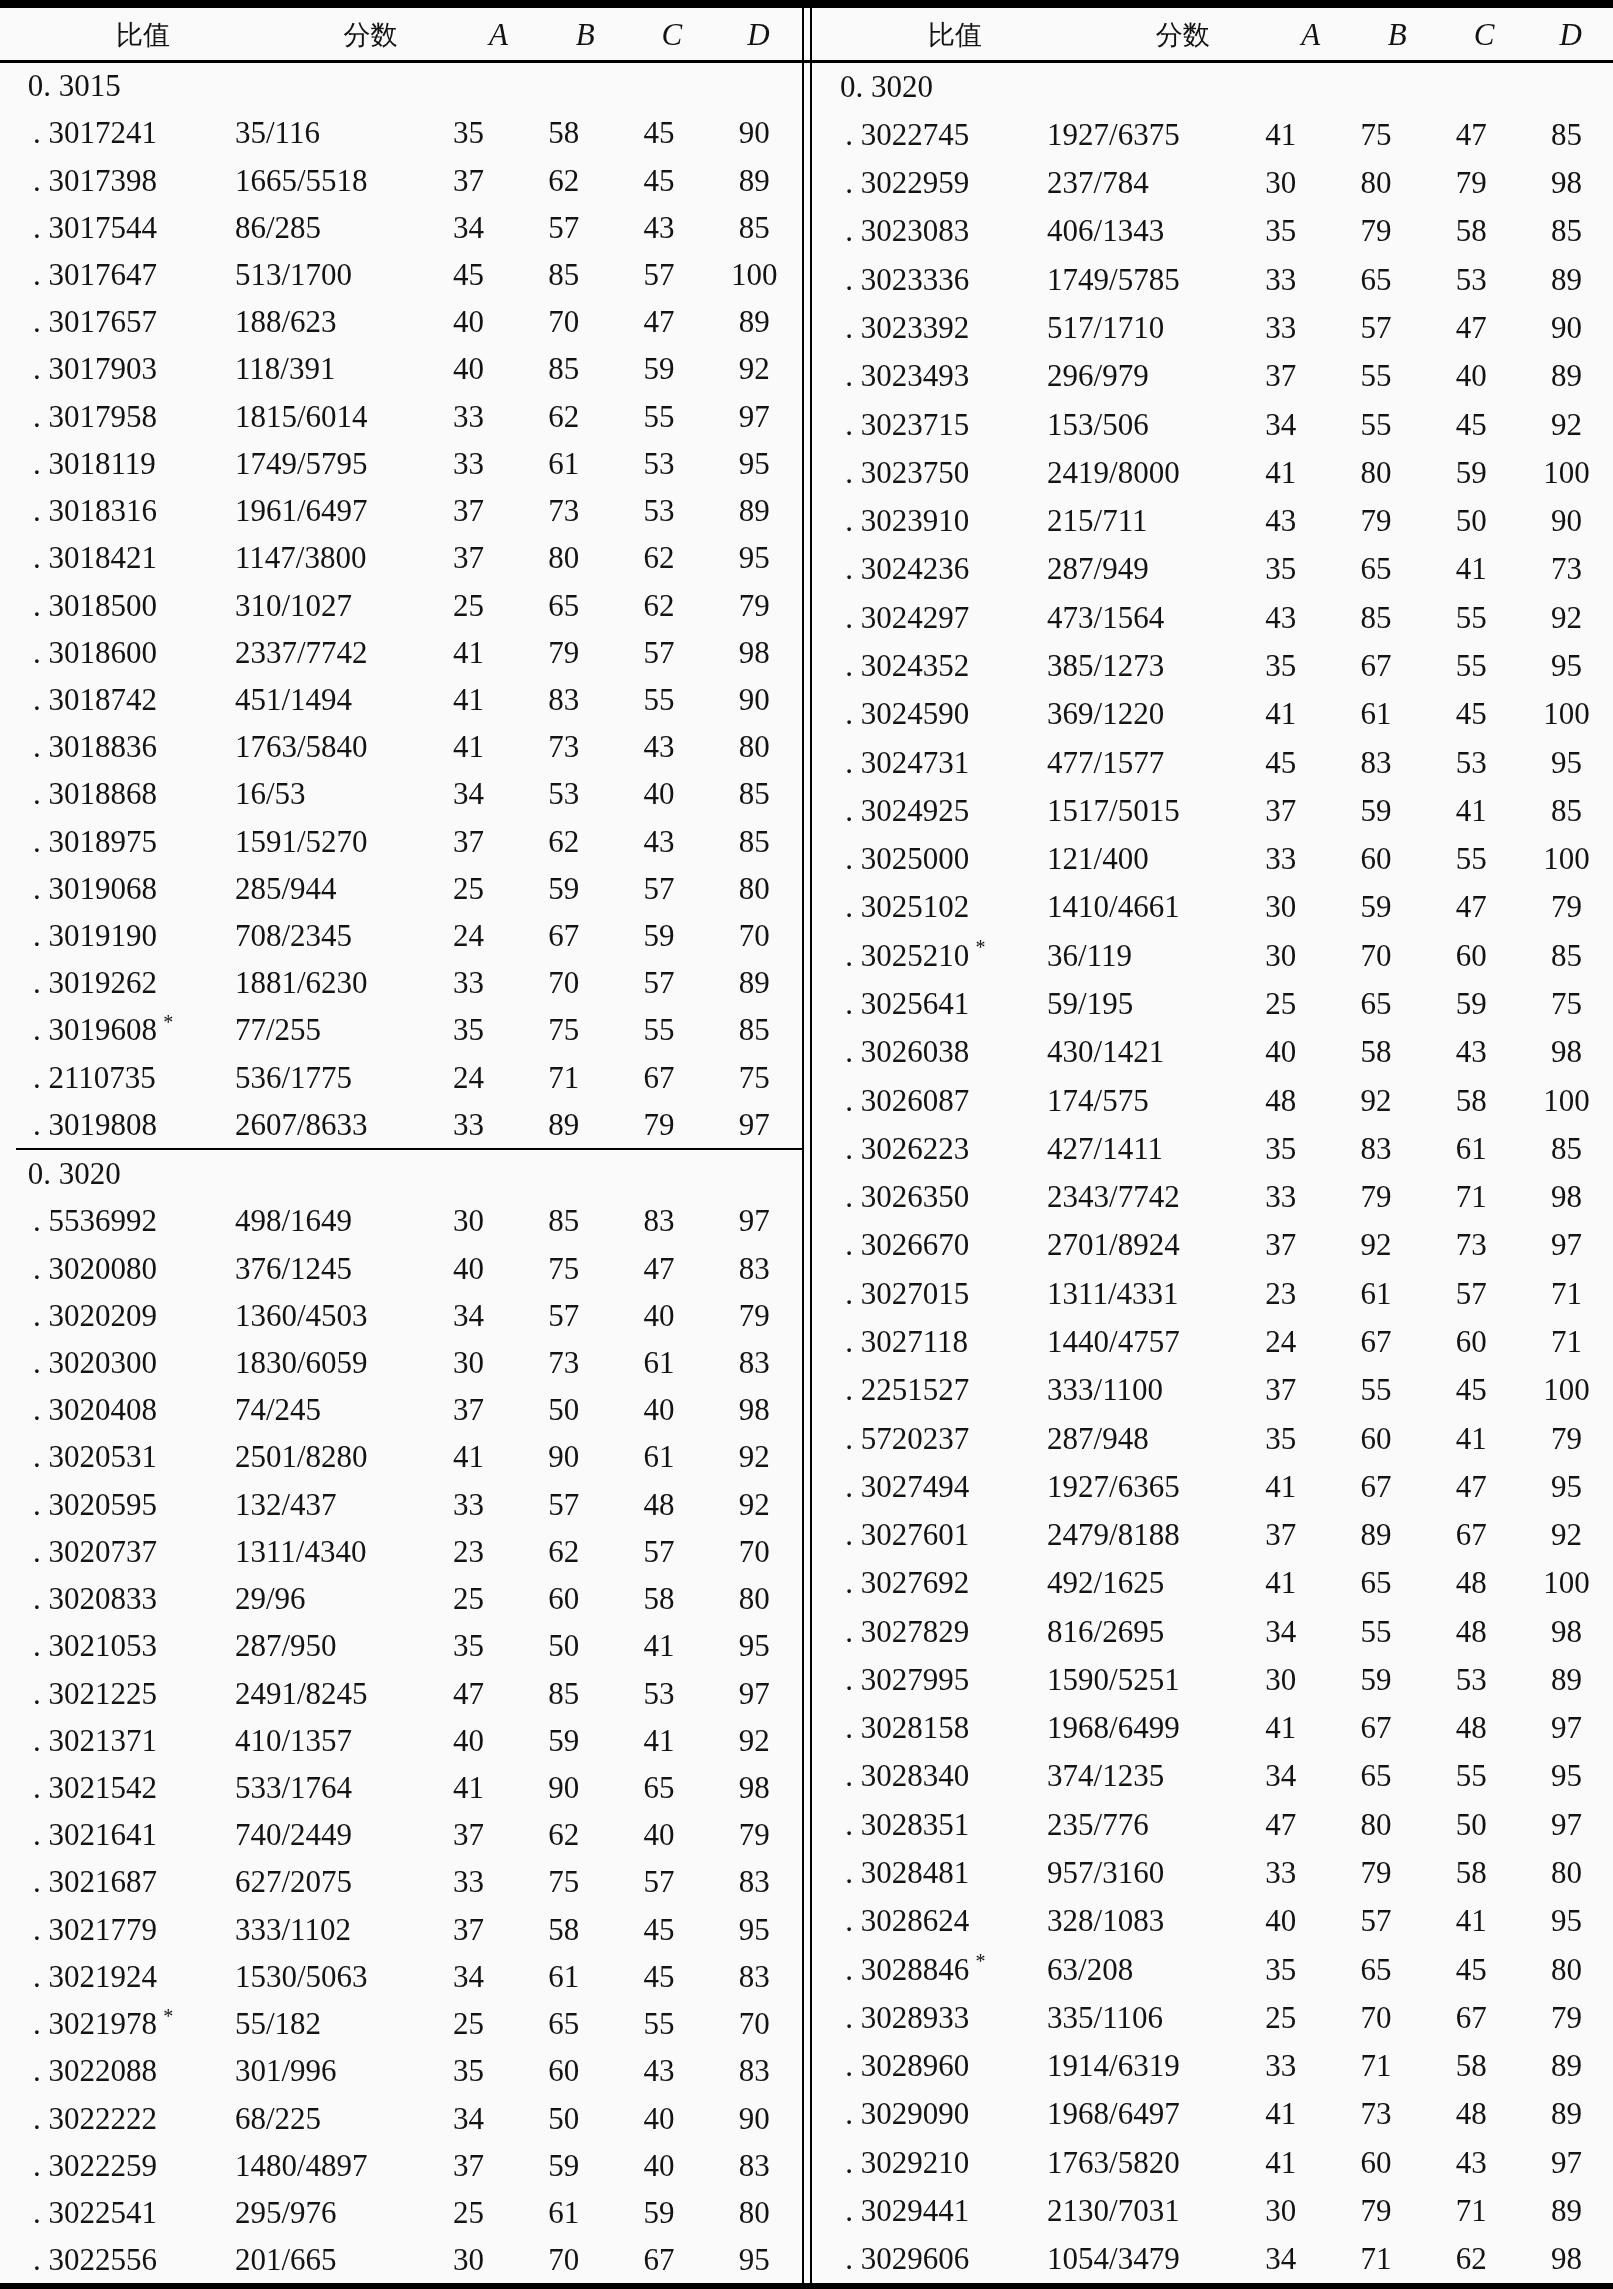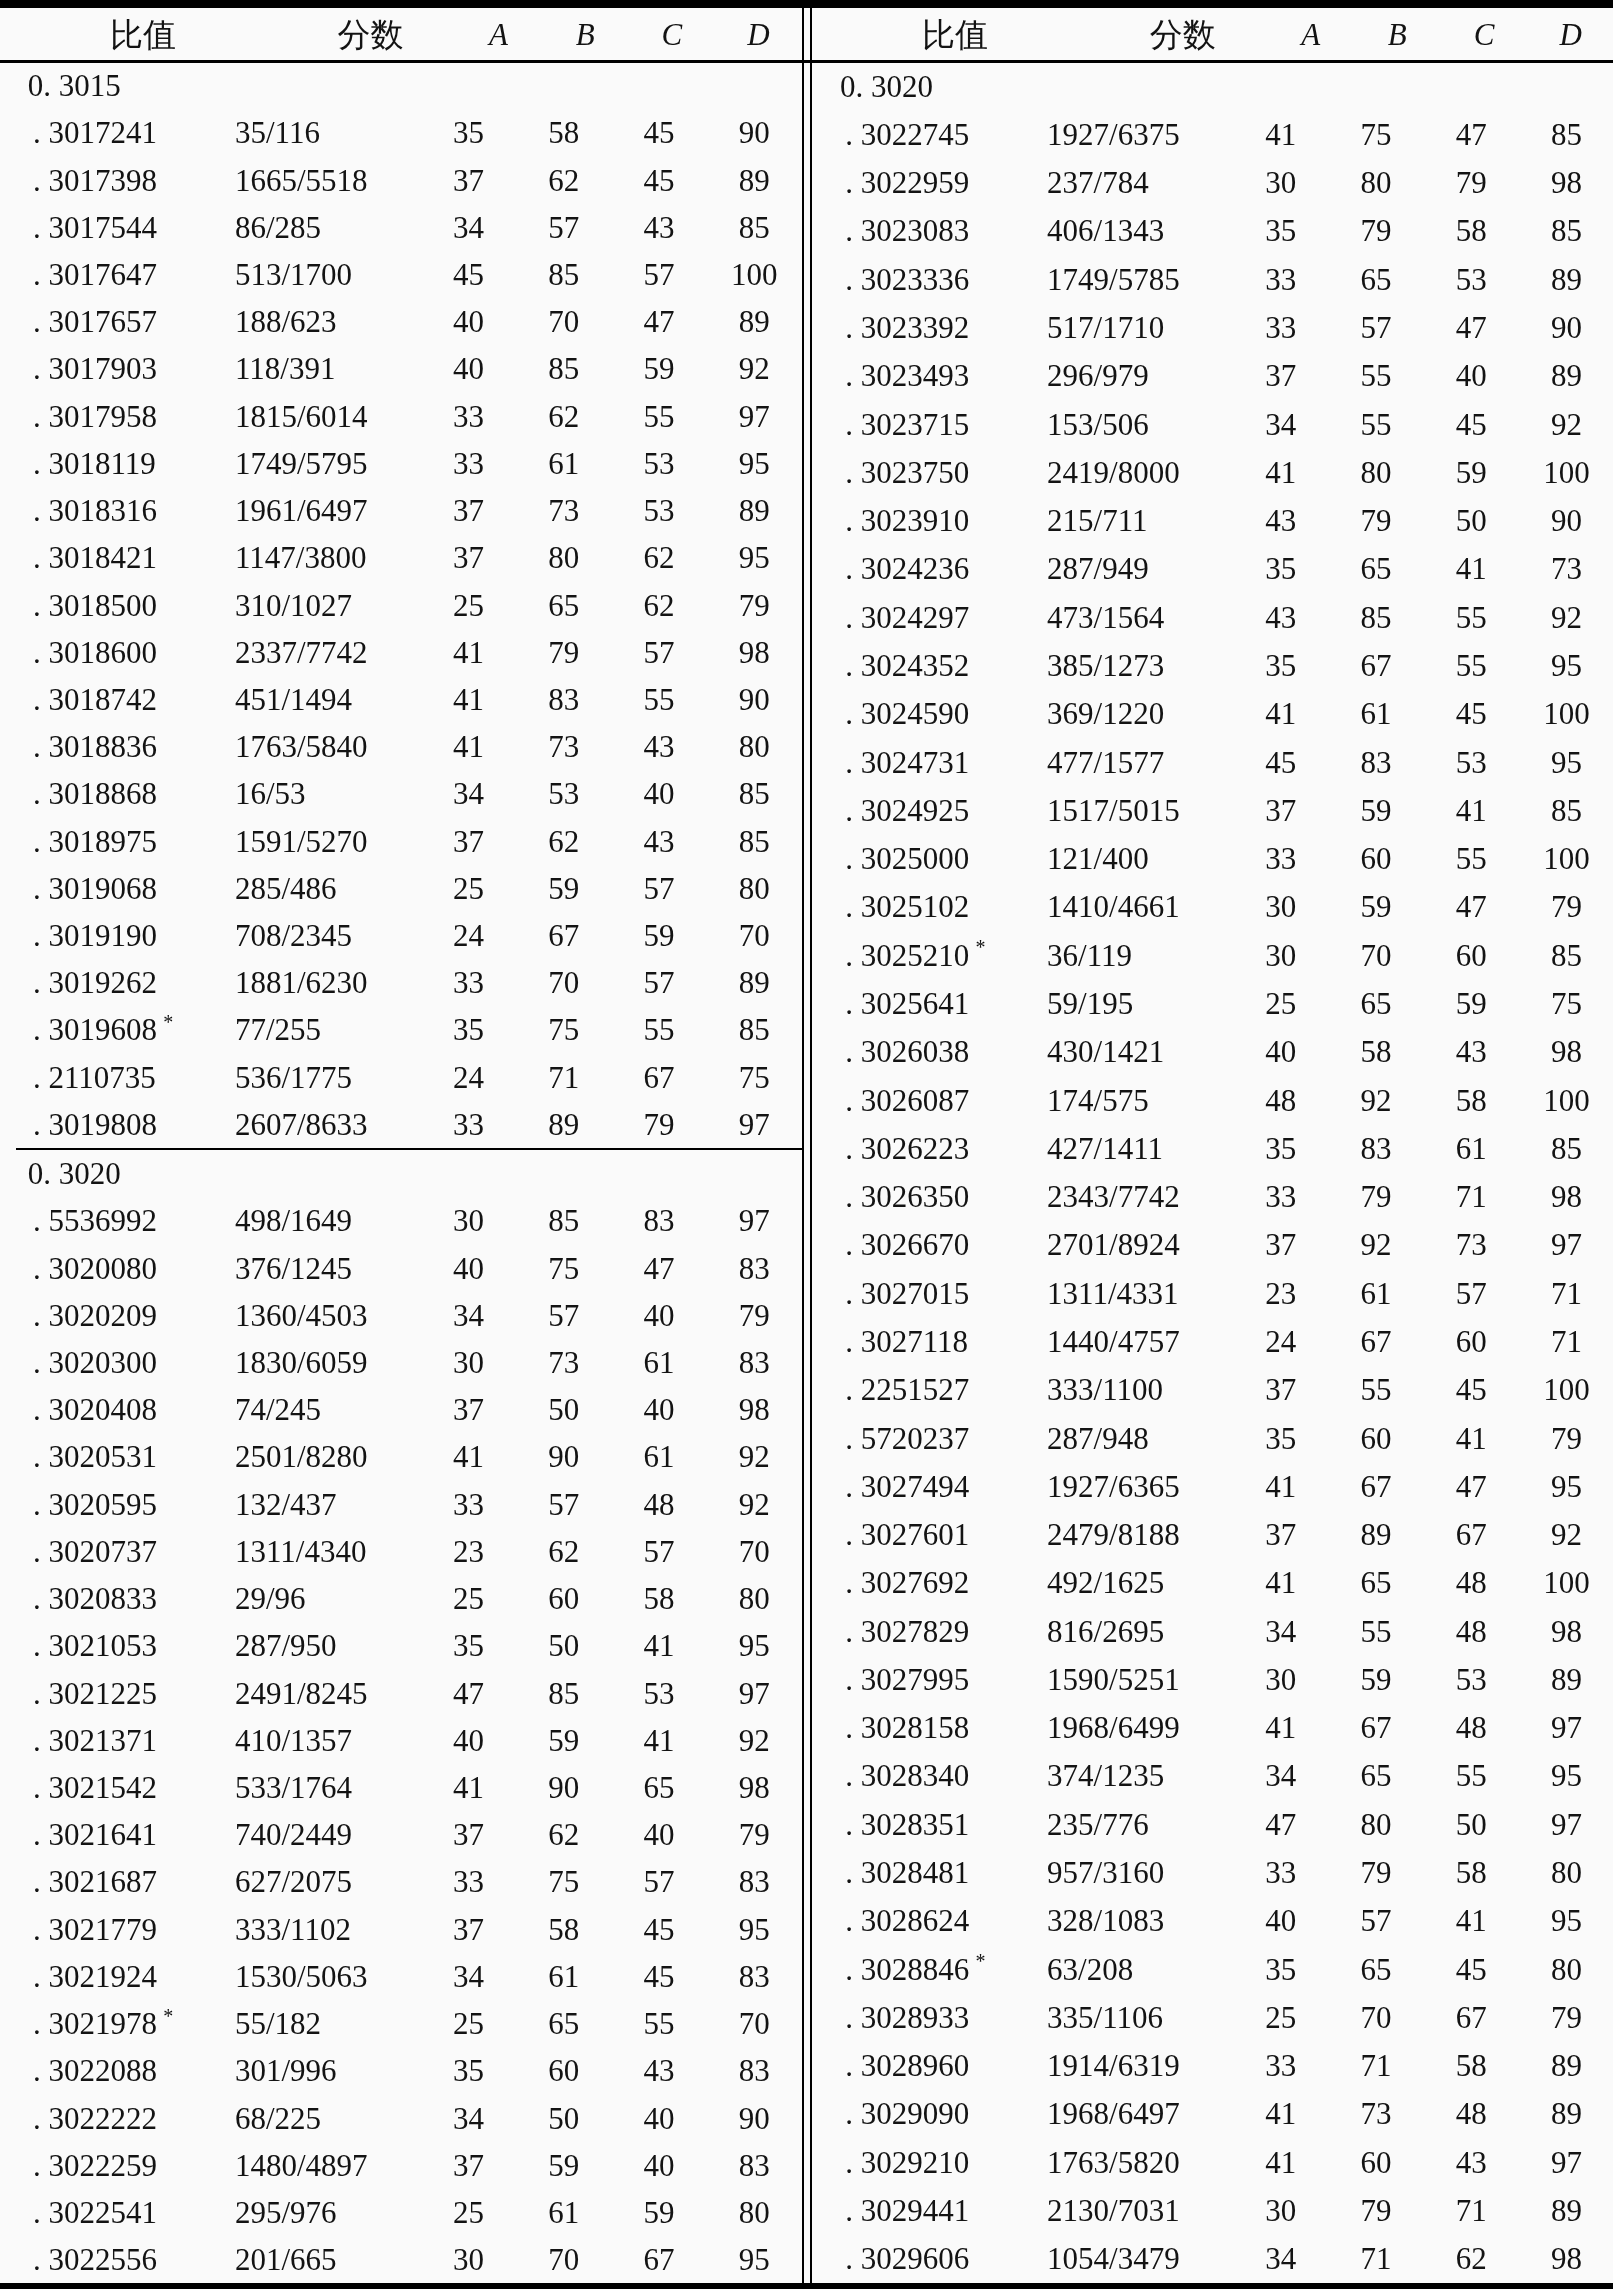--- a/index.html
+++ b/index.html
@@ -28,21 +28,21 @@
   .section-row.first { border-top:none; }
 
   .c-ratio { width:29.3%; box-sizing:border-box; padding-left:33px; white-space:nowrap; }
   .c-frac  { width:23.2%; box-sizing:border-box; white-space:nowrap; }
   .c-num   { width:11.875%; text-align:center; white-space:nowrap; }
 
   .row, .section-label { font-size:31px; line-height:1; }
   .section-label { padding-left:11.8px; white-space:nowrap; }
 
   .panel-header .c-ratio, .panel-header .c-frac { padding-left:0; text-align:center; }
-  .hdr-cjk { font-size:33px;margin-left:36px; }
+  .hdr-cjk { font-size:27px;margin-left:36px; }
   .hdr-letter { font-style:italic; font-size:31px; }
 
   sup.star { font-size:20px; line-height:0; vertical-align:super; margin-left:6.3px; }
 </style>
 </head>
 <body>
 
 <div class="page">
 
   <section class="panel left">
@@ -181,21 +181,21 @@
         <div class="row">
           <span class="c-ratio">. 3018975</span>
           <span class="c-frac">1591/5270</span>
           <span class="c-num">37</span>
           <span class="c-num">62</span>
           <span class="c-num">43</span>
           <span class="c-num">85</span>
         </div>
         <div class="row">
           <span class="c-ratio">. 3019068</span>
-          <span class="c-frac">285/486</span>
+          <span class="c-frac">285/944</span>
           <span class="c-num">25</span>
           <span class="c-num">59</span>
           <span class="c-num">57</span>
           <span class="c-num">80</span>
         </div>
         <div class="row">
           <span class="c-ratio">. 3019190</span>
           <span class="c-frac">708/2345</span>
           <span class="c-num">24</span>
           <span class="c-num">67</span>

